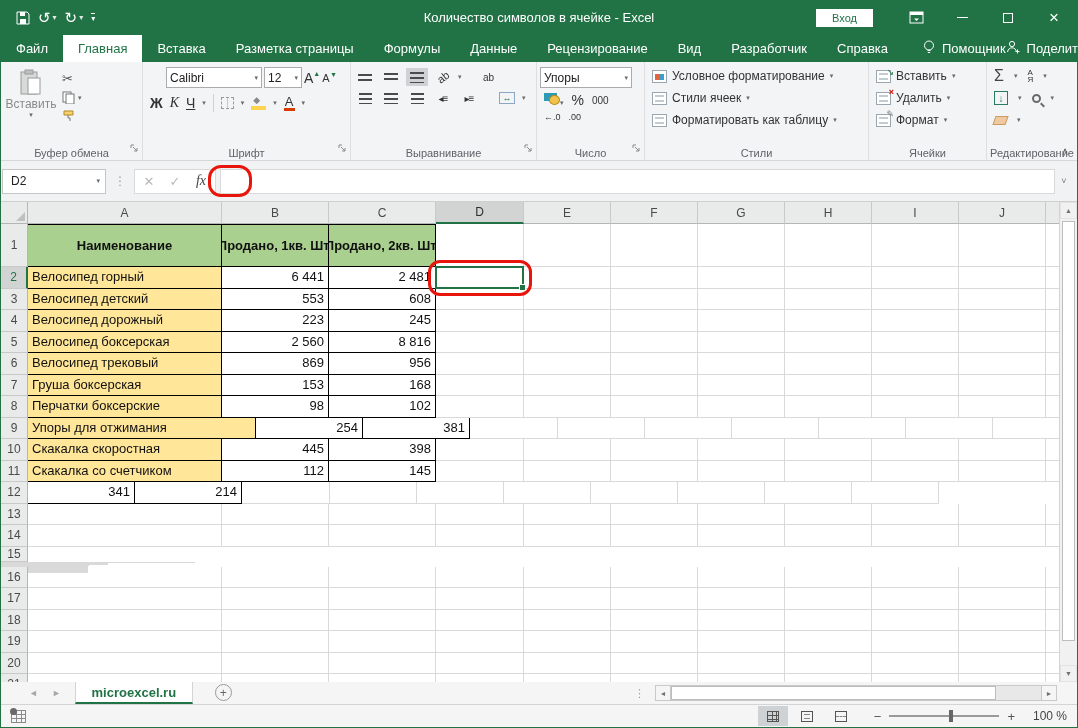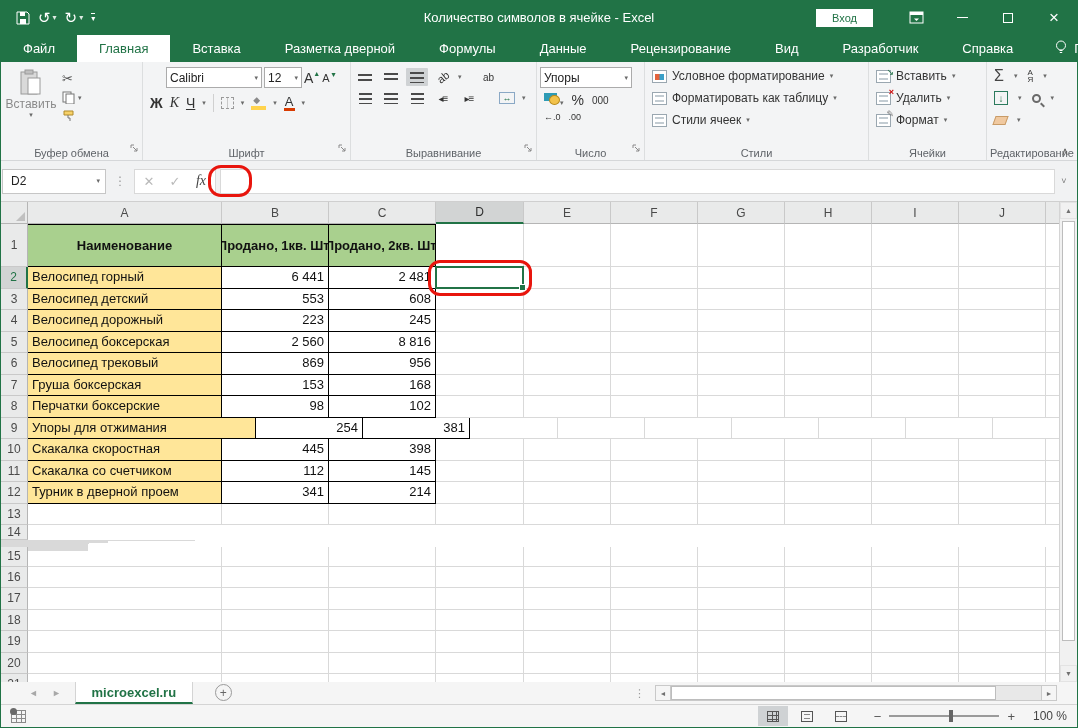--- a/index.html
+++ b/index.html
@@ -18,21 +18,21 @@
   .win-title { position:absolute; left:0; right:0; text-align:center; font-size:13px; pointer-events:none; }
   .tb-right { margin-left:auto; display:flex; align-items:center; height:100%; z-index:2; }
   .signin { background:#fff; color:#217346; font-size:11px; padding:3px 16px; margin-right:20px; cursor:pointer; }
   .wbtn { width:46px; height:100%; display:flex; align-items:center; justify-content:center; font-size:14px; }
   .maxbox { width:10px; height:10px; border:1px solid #fff; display:inline-block; }
   .minbar { width:11px; border-top:1px solid #fff; display:inline-block; }
   .ribopt svg { display:block; }
 
   
   .tabrow { height:27px; background:#217346; display:flex; align-items:stretch; color:#fff; font-size:13px; }
-  .tab { display:flex; align-items:center; padding:0 22px; white-space:nowrap; cursor:pointer; }
+  .tab { display:flex; align-items:center; padding:0 15px; white-space:nowrap; cursor:pointer; }
   .tab.active { background:#fff; color:#217346; }
   .assist { display:flex; align-items:center; gap:7px; margin-left:20px; cursor:pointer; }
   .share { display:flex; align-items:center; gap:6px; margin-left:auto; padding-right:22px; cursor:pointer; }
 
   
   .ribbon { height:99px; background:#f3f4f5; display:flex; border-bottom:1px solid #d5d7d9; position:relative; overflow:hidden; }
   .rgroup { position:relative; border-right:1px solid #dcdedf; padding:3px 3px 16px 3px; flex:none; }
   .glabel { position:absolute; bottom:1px; left:0; right:0; text-align:center; font-size:11px; color:#5f6368; white-space:nowrap; }
   .launcher { position:absolute; bottom:3px; right:3px; opacity:.75; cursor:pointer; }
   .caret-s { font-size:7px; color:#6a6a6a; }
@@ -200,21 +200,21 @@
         </div>
       <div class="wbtn" style="font-size:17px;">×</div>
     </div>
   </div>
 
   <div class="tabrow">
     <div style="display:flex;align-items:stretch;">
         <div class="tab">Файл</div>
         <div class="tab active">Главная</div>
         <div class="tab">Вставка</div>
-        <div class="tab">Разметка дверной</div>
+        <div class="tab">Разметка страницы</div>
         <div class="tab">Формулы</div>
         <div class="tab">Данные</div>
         <div class="tab">Рецензирование</div>
         <div class="tab">Вид</div>
         <div class="tab">Разработчик</div>
         <div class="tab">Справка</div>
       </div>
     <div class="assist">
       <span>
         <svg width="12" height="15" viewBox="0 0 12 15">
@@ -376,26 +376,26 @@
 
     <div class="rgroup" style="width:224px;">
       <div>
           <div class="stk-row">
             <span class="mini cf"></span>
             <span>Условное форматирование</span>
             <span class="caret-s">▾</span>
           </div>
           <div class="stk-row">
             <span class="mini"></span>
-            <span>Форматировать как таблицу</span>
+            <span>Стили ячеек</span>
             <span class="caret-s">▾</span>
           </div>
           <div class="stk-row">
             <span class="mini"></span>
-            <span>Стили ячеек</span>
+            <span>Форматировать как таблицу</span>
             <span class="caret-s">▾</span>
           </div>
         </div>
       <div class="glabel">Стили</div>
     </div>
 
     <div class="rgroup" style="width:118px;">
       <div>
           <div class="cel-row">
             <span class="mini ins"></span>
@@ -620,21 +620,20 @@
             <div class="cell" style="width: 87px;"></div>
             <div class="cell" style="width: 87px;"></div>
             <div class="cell" style="width: 87px;"></div>
             <div class="cell" style="width: 87px;"></div>
             <div class="cell" style="width: 87px;"></div>
             <div class="cell" style="width: 87px;"></div>
             <div class="cell" style="width: 87px;"></div>
           </div>
           <div class="grow" style="height: 21.5px;">
             <div class="rhdr">12</div>
-            <div class="cell nm" style="width: 194px;">Турник в дверной проем</div>
             <div class="cell num" style="width: 107px;">341</div>
             <div class="cell num" style="width: 107px;">214</div>
             <div class="cell" style="width: 88px;"></div>
             <div class="cell" style="width: 87px;"></div>
             <div class="cell" style="width: 87px;"></div>
             <div class="cell" style="width: 87px;"></div>
             <div class="cell" style="width: 87px;"></div>
             <div class="cell" style="width: 87px;"></div>
             <div class="cell" style="width: 87px;"></div>
             <div class="cell" style="width: 87px;"></div>
@@ -646,35 +645,35 @@
             <div class="cell" style="width: 107px;"></div>
             <div class="cell" style="width: 88px;"></div>
             <div class="cell" style="width: 87px;"></div>
             <div class="cell" style="width: 87px;"></div>
             <div class="cell" style="width: 87px;"></div>
             <div class="cell" style="width: 87px;"></div>
             <div class="cell" style="width: 87px;"></div>
             <div class="cell" style="width: 87px;"></div>
             <div class="cell" style="width: 87px;"></div>
           </div>
-          <div class="grow" style="height: 21.5px; flex-direction: column;">
+          <div class="grow" style="height: 21.5px;">
             <div class="rhdr">14</div>
             <div class="cell" style="width: 194px;"></div>
             <div class="cell" style="width: 107px;"></div>
             <div class="cell" style="width: 107px;"></div>
             <div class="cell" style="width: 88px;"></div>
             <div class="cell" style="width: 87px;"></div>
             <div class="cell" style="width: 87px;"></div>
             <div class="cell" style="width: 87px;"></div>
             <div class="cell" style="width: 87px;"></div>
             <div class="cell" style="width: 87px;"></div>
             <div class="cell" style="width: 87px;"></div>
             <div class="cell" style="width: 87px;"></div>
           </div>
-          <div class="grow" style="height: 20px;">
+          <div class="grow" style="height: 20px; flex-direction: column;">
             <div class="rhdr">15</div>
             <div class="cell" style="width: 194px;"></div>
             <div class="cell" style="width: 107px;"></div>
             <div class="cell" style="width: 107px;"></div>
             <div class="cell" style="width: 88px;"></div>
             <div class="cell" style="width: 87px;"></div>
             <div class="cell" style="width: 87px;"></div>
             <div class="cell" style="width: 87px;"></div>
             <div class="cell" style="width: 87px;"></div>
             <div class="cell" style="width: 87px;"></div>

